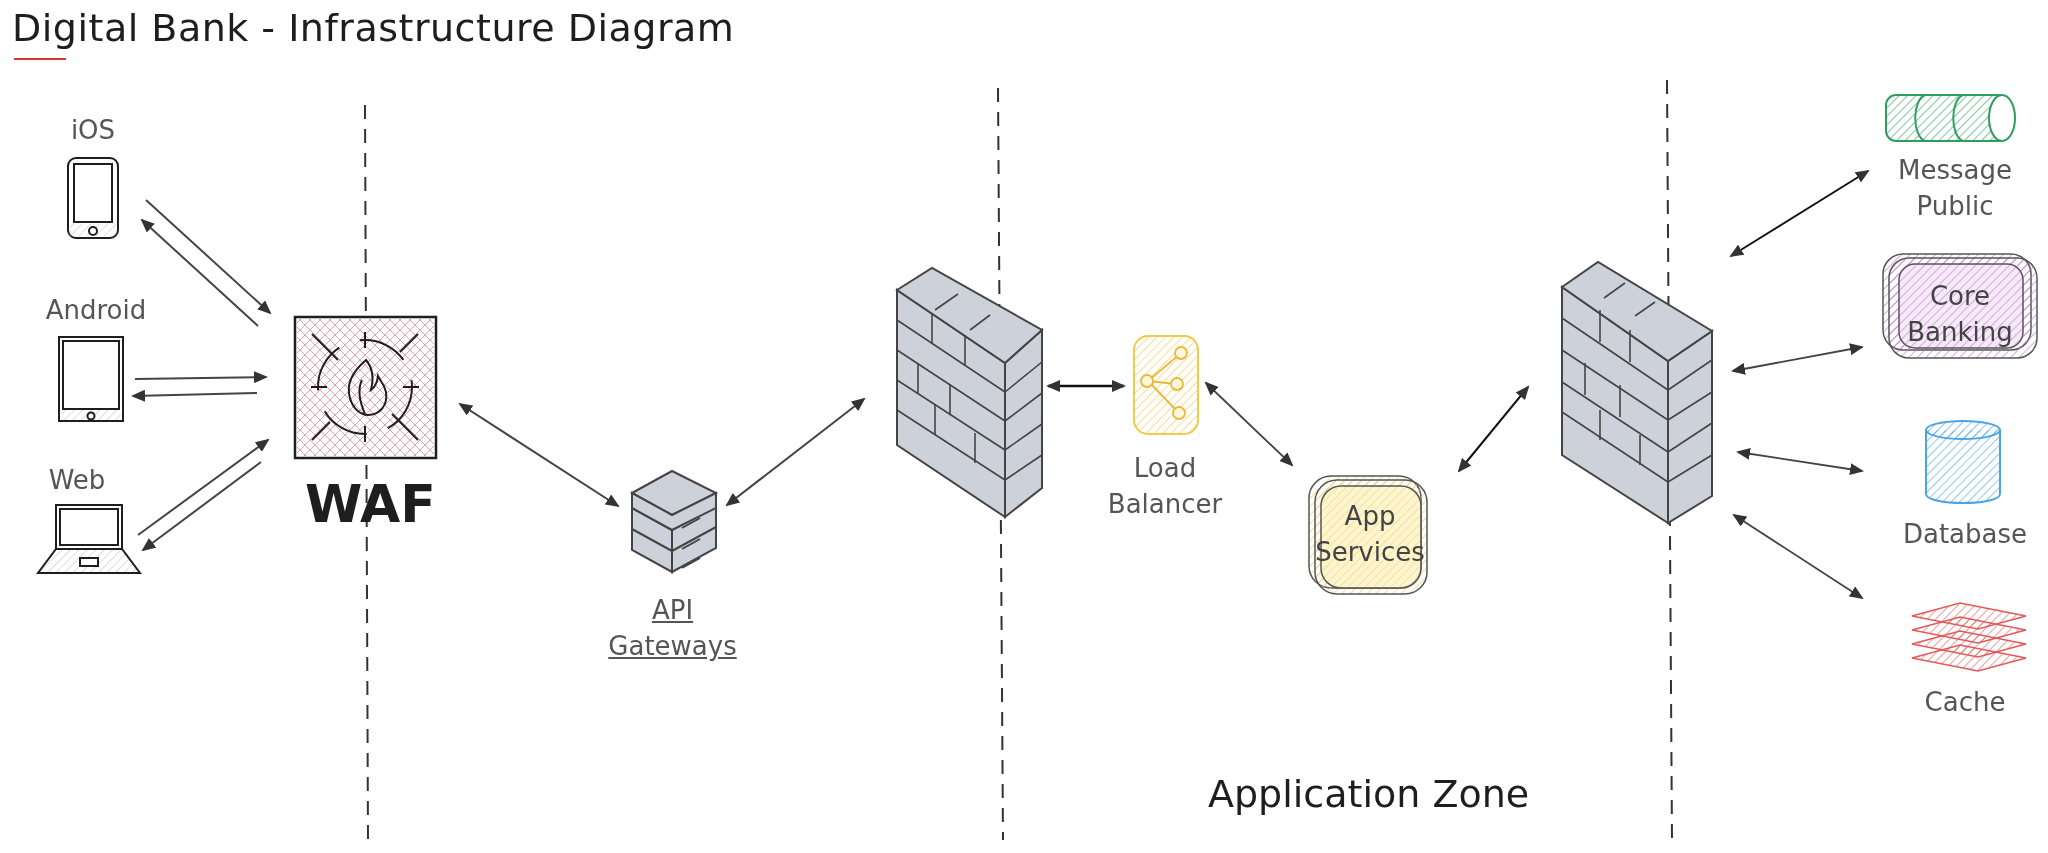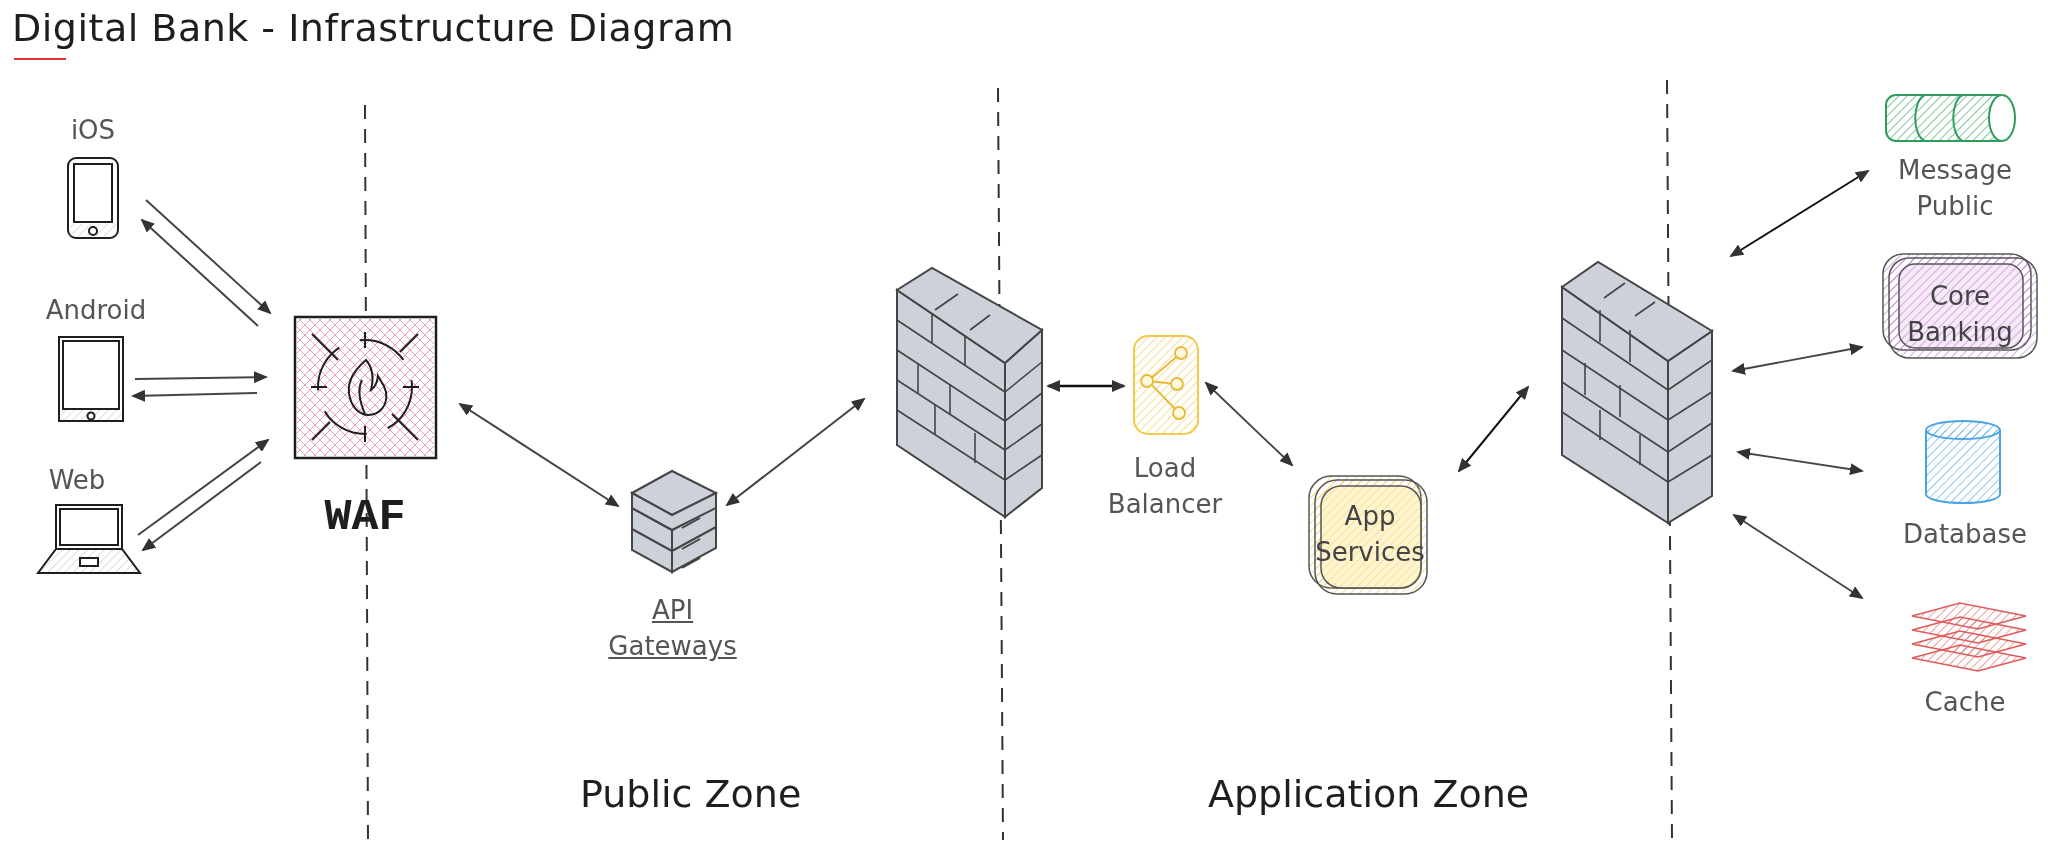--- a/index.html
+++ b/index.html
@@ -217,29 +217,28 @@
       <path d="M1912,630 L1960,617 L2026,630 L1978,643 Z"></path>
       <path d="M1912,644 L1960,631 L2026,644 L1978,657 Z"></path>
       <path d="M1912,658 L1960,645 L2026,658 L1978,671 Z"></path>
     </g>
   </svg>
 
   <div class="lbl" style="left:48px;top:112px;width:90px;">iOS</div>
   <div class="lbl" style="left:26px;top:292px;width:140px;">Android</div>
   <div class="lbl" style="left:32px;top:462px;width:90px;text-align:center;">Web</div>
 
-  <div class="lbl dark" style="left:305px;top:494px;width:120px;font-size:45px;line-height:48px;font-weight:bold;font-family:Liberation Mono, monospace;">WAF</div>
+  <div class="lbl dark" style="left:305px;top:480px;width:120px;font-size:52px;line-height:48px;font-weight:bold;">WAF</div>
   <div class="lbl" style="left:580px;top:592px;width:185px;text-decoration:underline;">API
 Gateways</div>
   <div class="lbl" style="left:1090px;top:450px;width:150px;">Load
 Balancer</div>
   <div class="lbl" style="left:1315px;top:498px;width:110px;color:#444;">App
 Services</div>
   <div class="lbl" style="left:1880px;top:152px;width:150px;">Message
 Public</div>
   <div class="lbl" style="left:1895px;top:278px;width:130px;color:#444;">Core
 Banking</div>
   <div class="lbl" style="left:1885px;top:516px;width:160px;">Database</div>
   <div class="lbl" style="left:1905px;top:684px;width:120px;">Cache</div>
 
-  <div class="zone" style="left:580px;top:772px;">Public Zone</div>
   <div class="zone" style="left:1208px;top:772px;">Application Zone</div>
 </div>
 
 </body></html>

